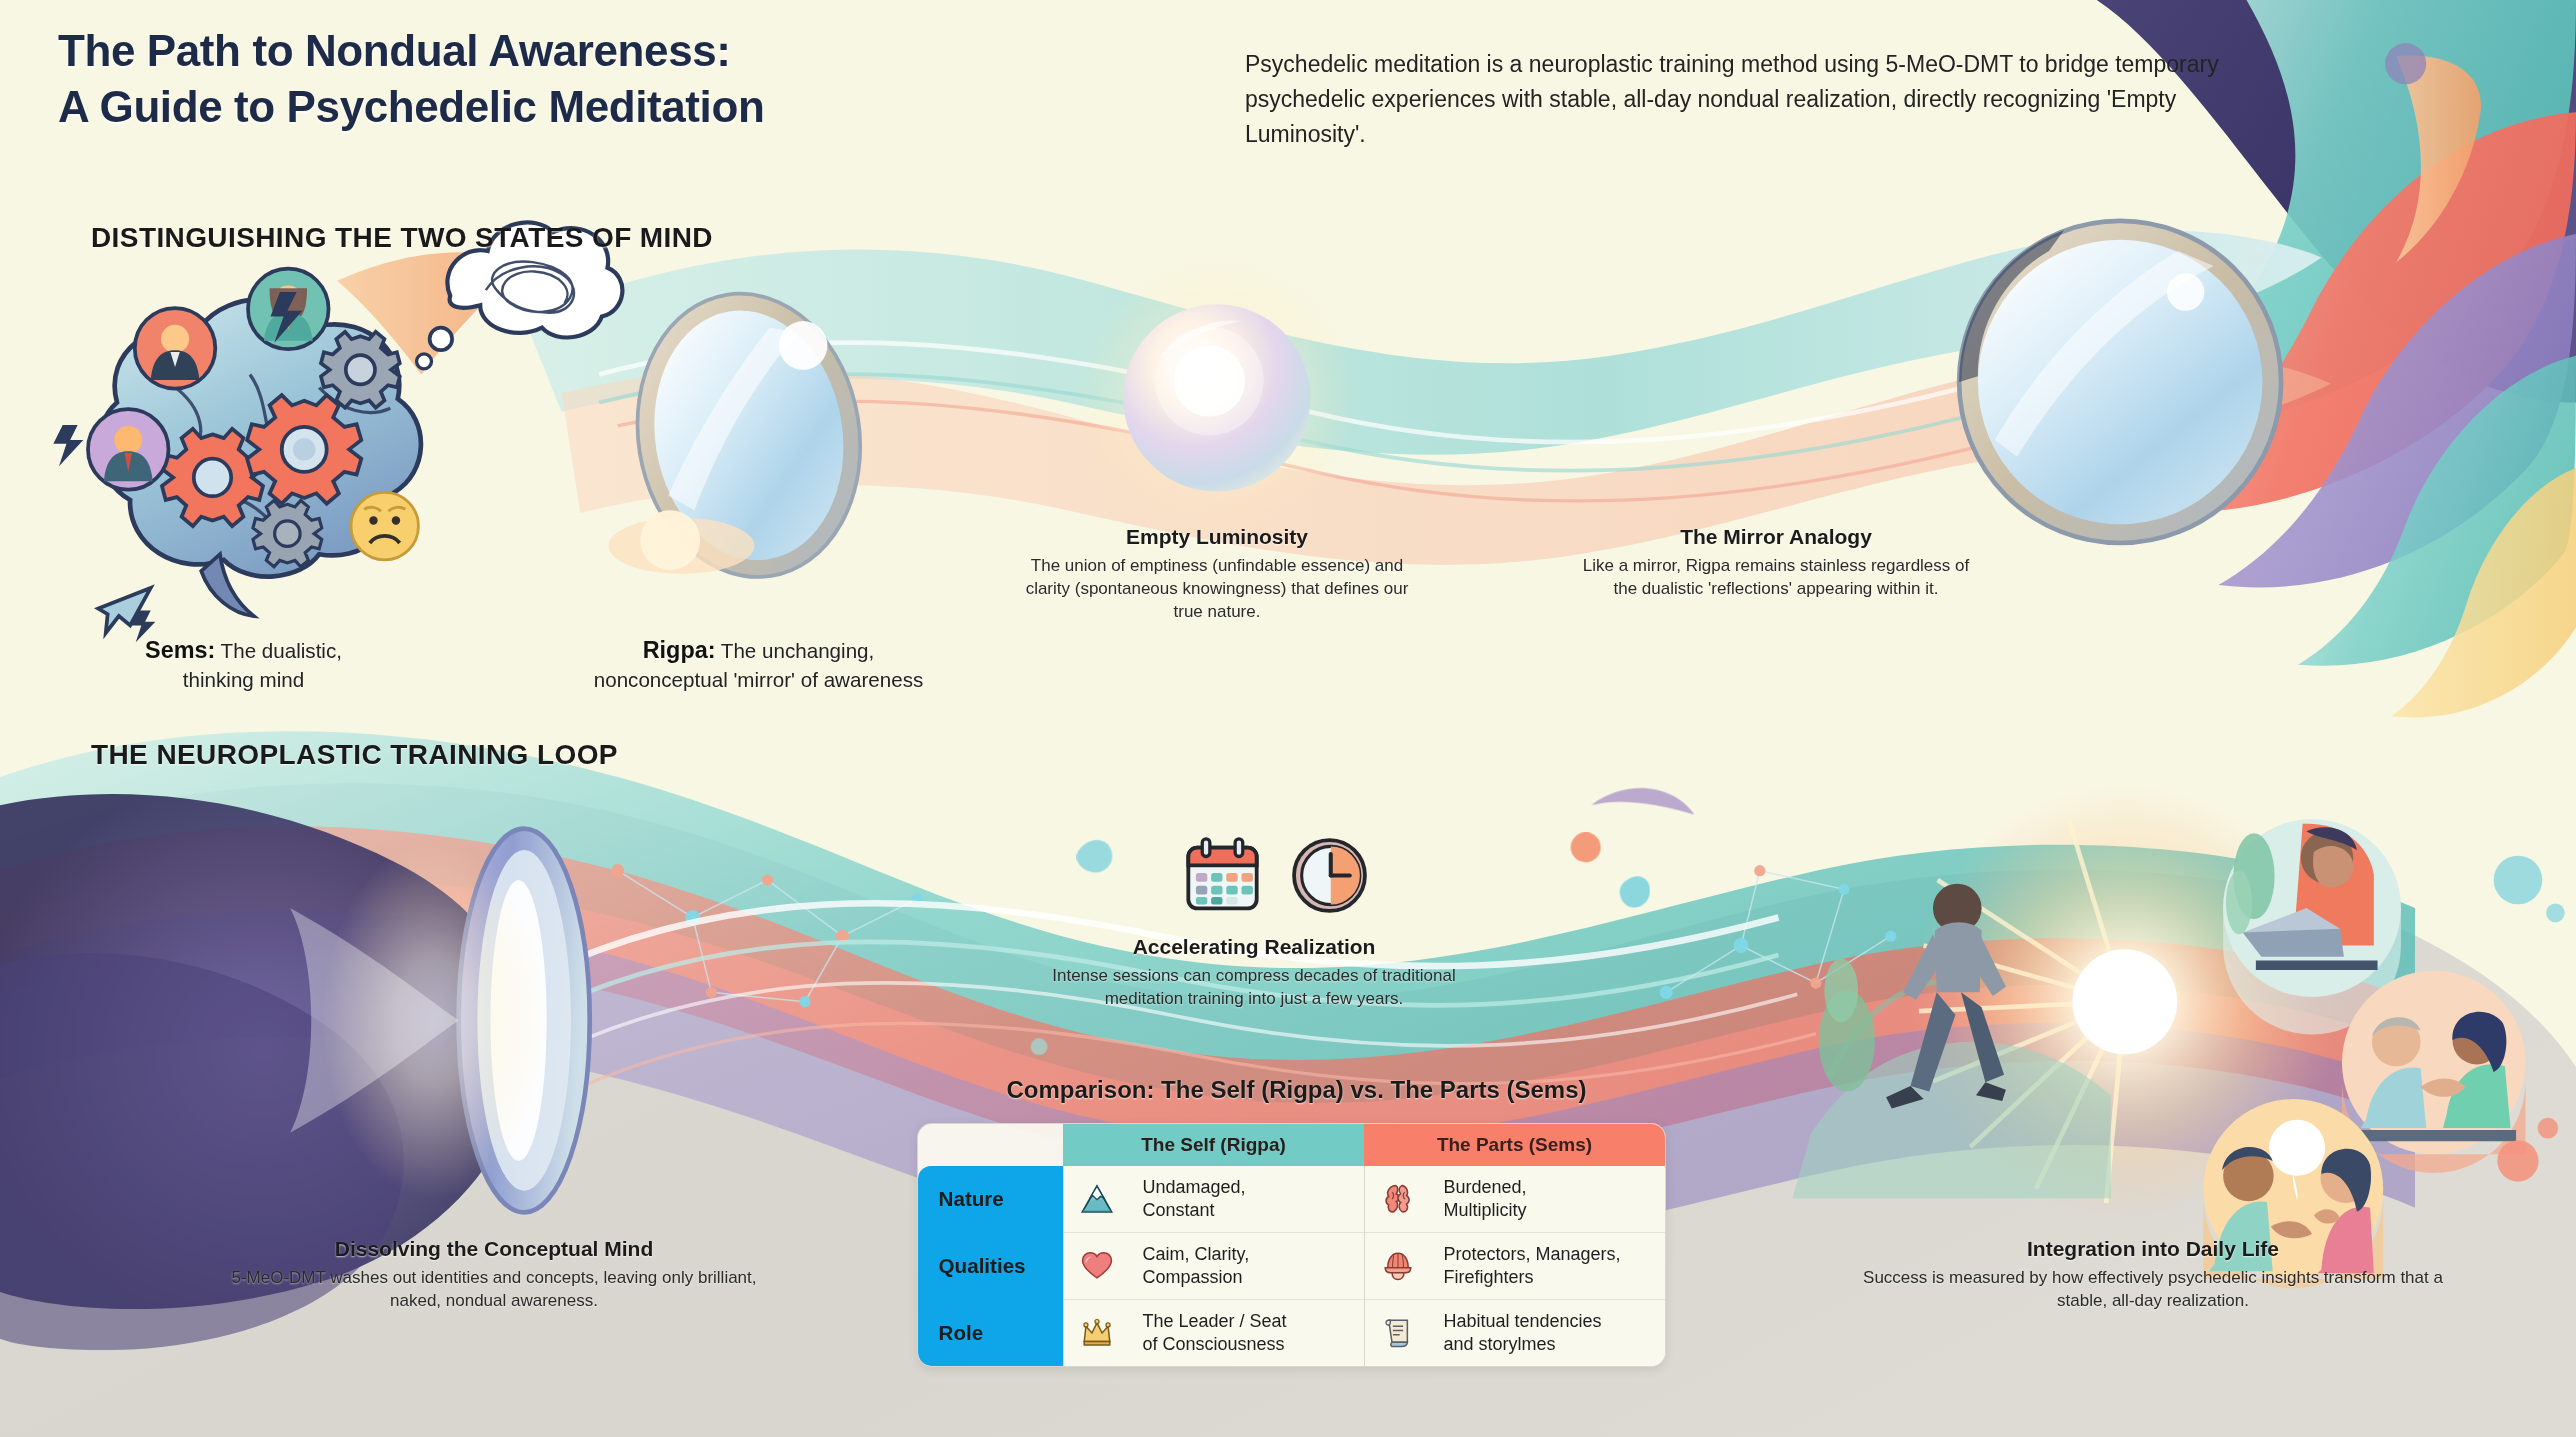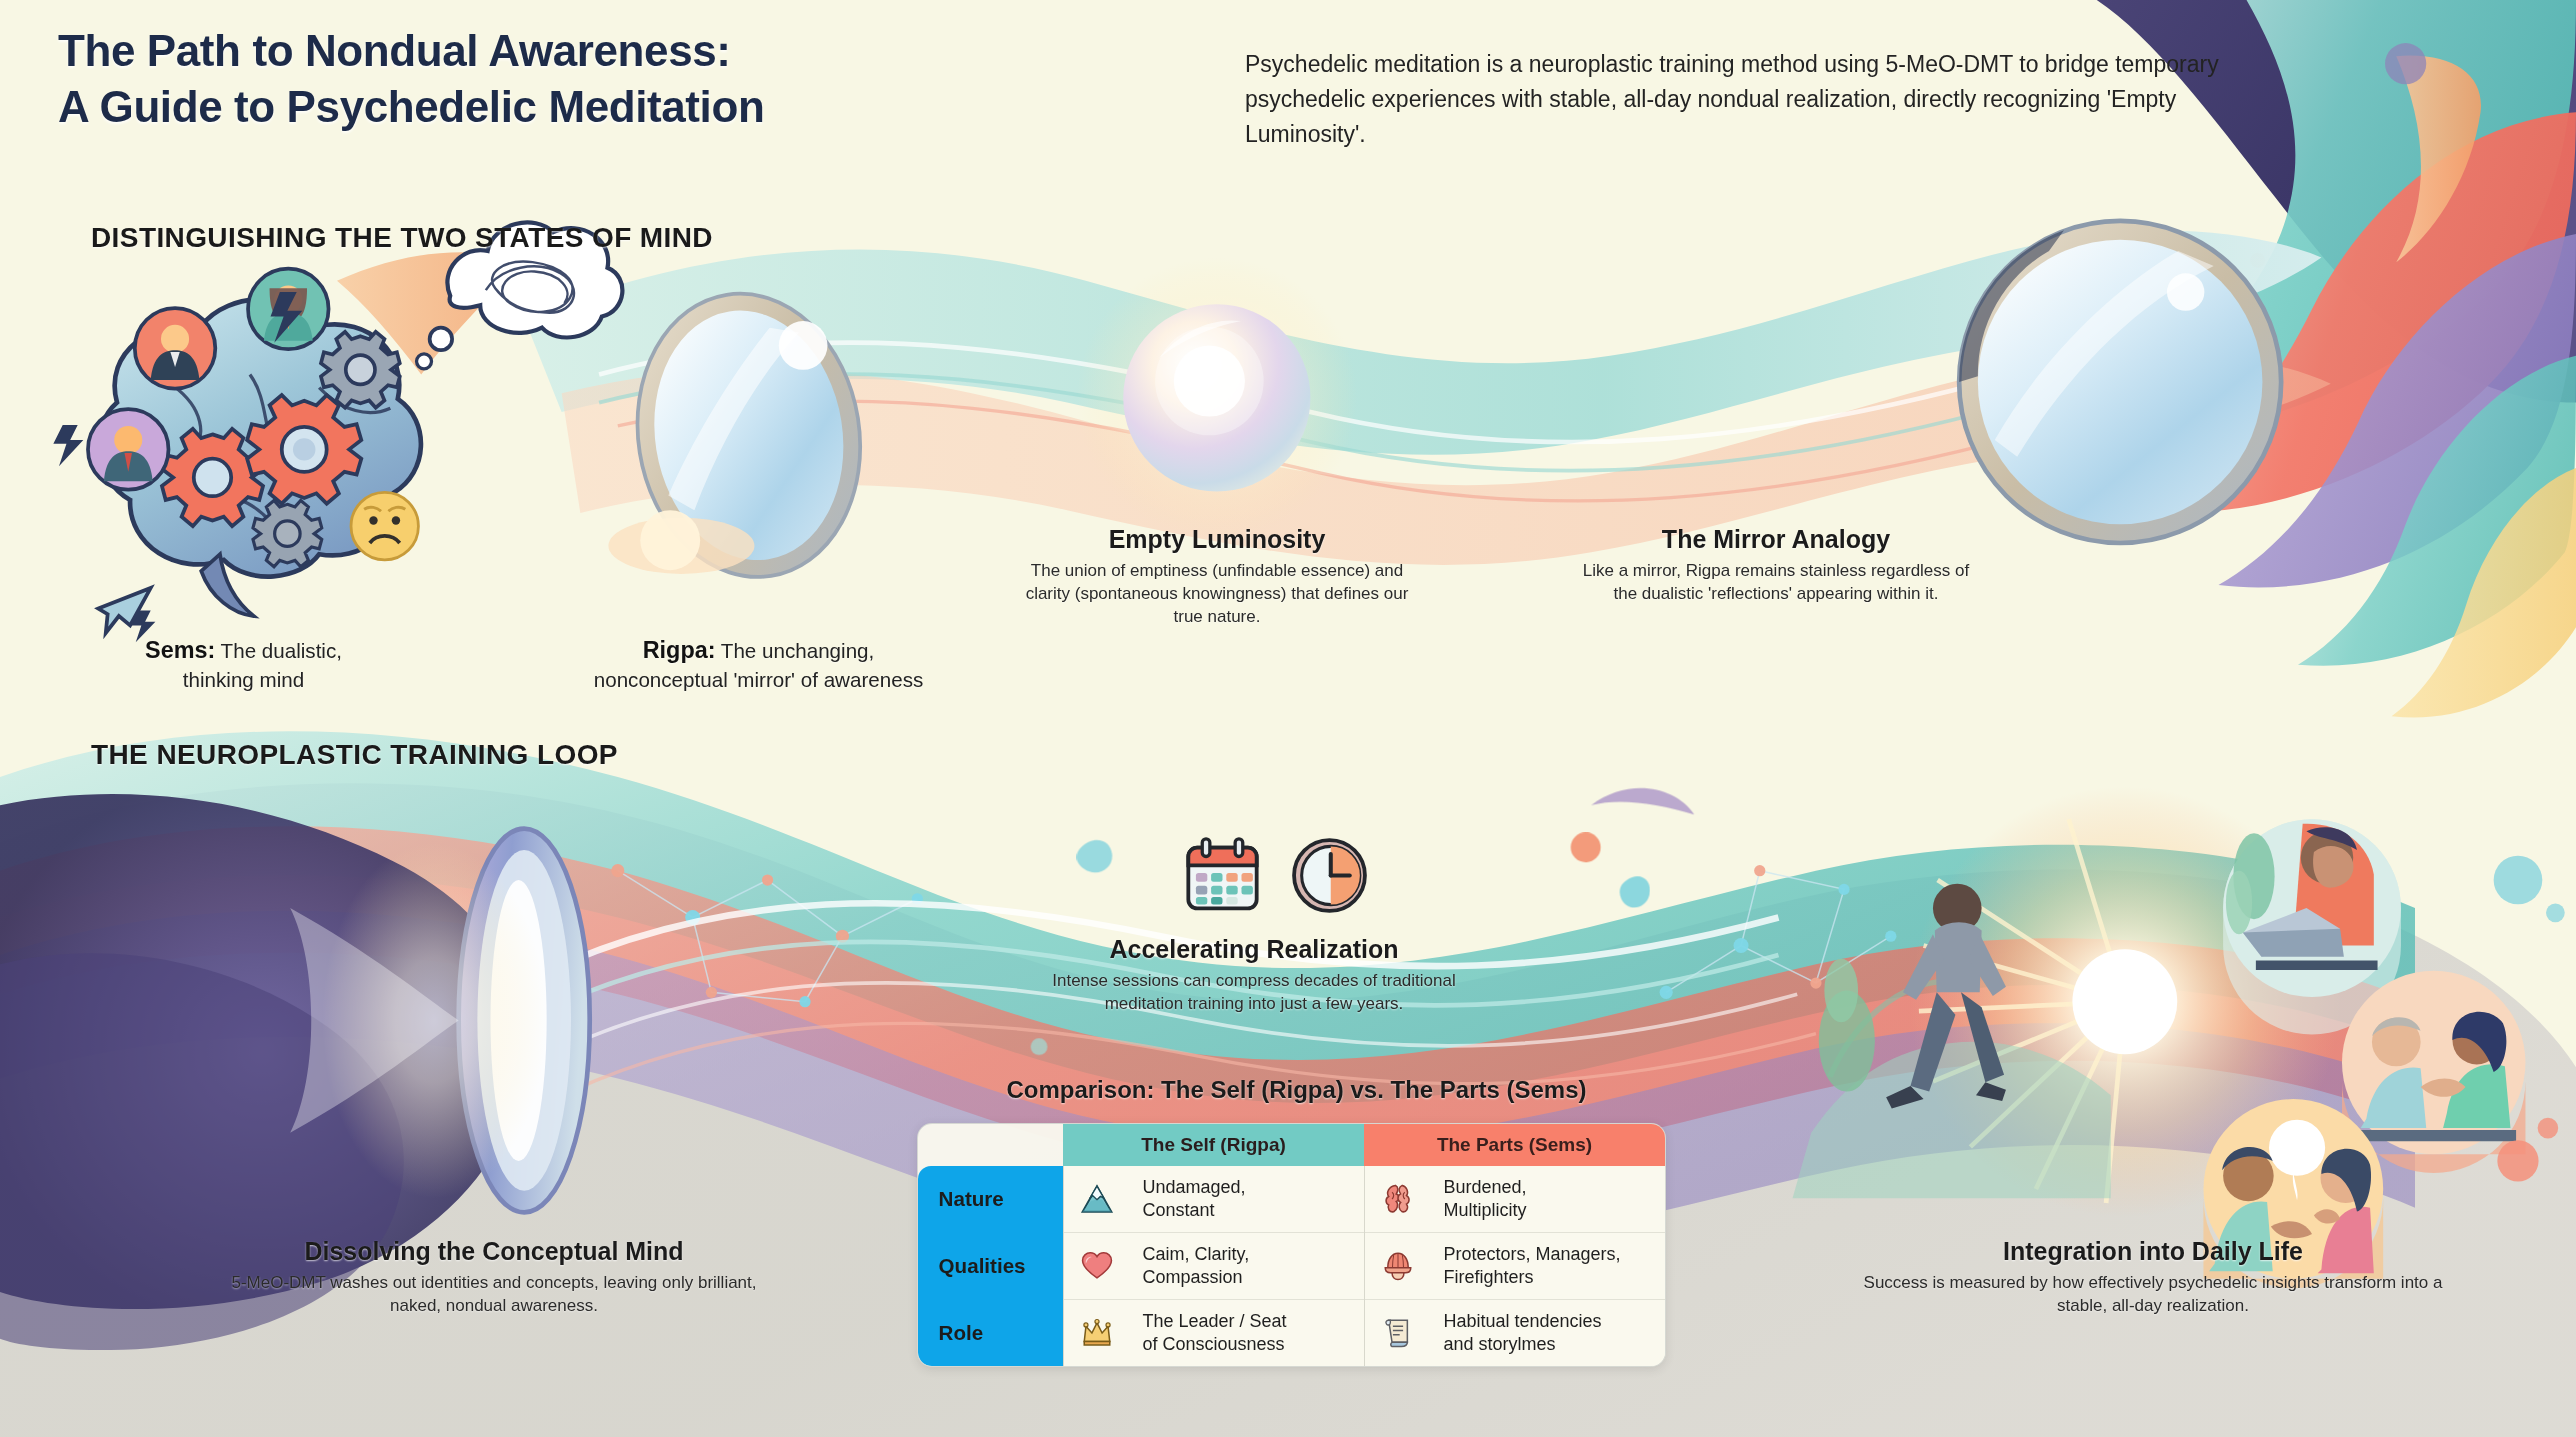--- a/index.html
+++ b/index.html
@@ -32,21 +32,21 @@
   .section-head {
     position:absolute; font-size:28px; font-weight:bold;
     color:#1a1a1a; letter-spacing:0.4px;
     text-shadow:0 0.9px 1.9px rgba(255,255,255,.75);
   }
   #sec1 { left:91px; top:222px; }
   #sec2 { left:91px; top:739px; }
 
   .block { position:absolute; text-align:center; }
   .block .bt {
-    font-size:25px; font-weight:bold; color:#1b1b1b; line-height:1.2;
+    font-size:21px; font-weight:bold; color:#1b1b1b; line-height:1.2;
     margin-bottom:4.7px; text-shadow:0 0.9px 1.9px rgba(255,255,255,.7);
   }
   .block .bd {
     font-size:17px; color:#2b2b2b; line-height:1.36;
     text-shadow:0 0.9px 1.9px rgba(255,255,255,.55);
   }
 
   .caption { position:absolute; text-align:center; font-size:20.6px; color:#232323; line-height:1.34;
              text-shadow:0 0.9px 1.9px rgba(255,255,255,.6); }
   .caption b { font-size:23.4px; color:#121212; }
@@ -538,21 +538,21 @@
       <div class="bd">Intense sessions can compress decades of traditional meditation training into just a few years.</div>
     </div>
 
     <div class="block" style="left:213px; top:1236px; width:562px;">
       <div class="bt">Dissolving the Conceptual Mind</div>
       <div class="bd">5-MeO-DMT washes out identities and concepts, leaving only brilliant, naked, nondual awareness.</div>
     </div>
 
     <div class="block" style="left:1863px; top:1236px; width:580px;">
       <div class="bt">Integration into Daily Life</div>
-      <div class="bd">Success is measured by how effectively psychedelic insights transform into a stable, all-day realization.</div>
+      <div class="bd">Success is measured by how effectively psychedelic insights transform that a stable, all-day realization.</div>
     </div>
 
     <div id="cmp-title">Comparison: The Self (Rigpa) vs. The Parts (Sems)</div>
 
     <div id="cmp">
       <table>
         <thead>
           <tr>
             <th class="corner"></th>
             <th class="h-self">The Self (Rigpa)</th>

